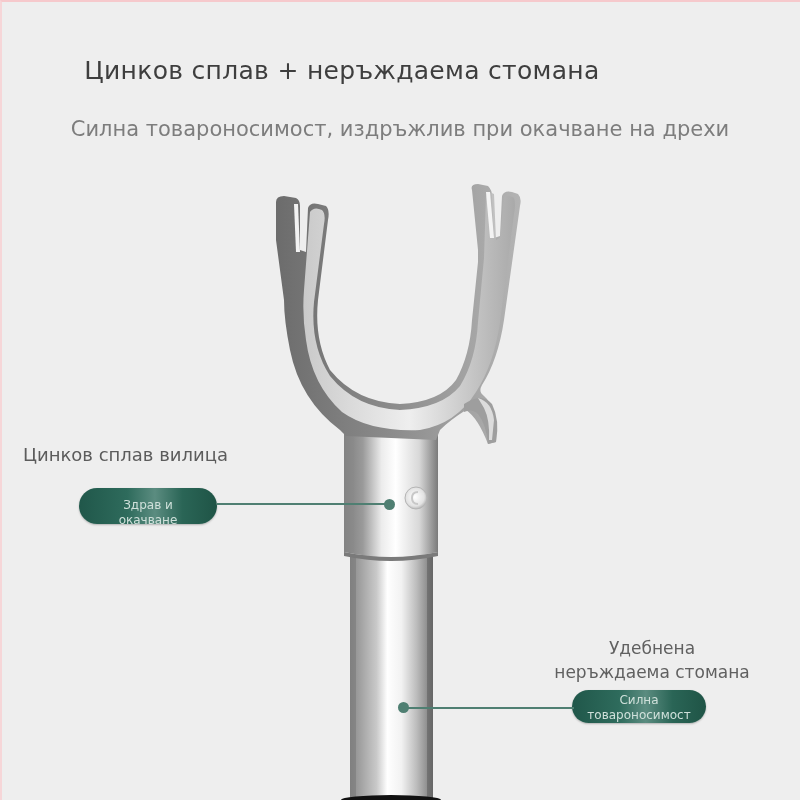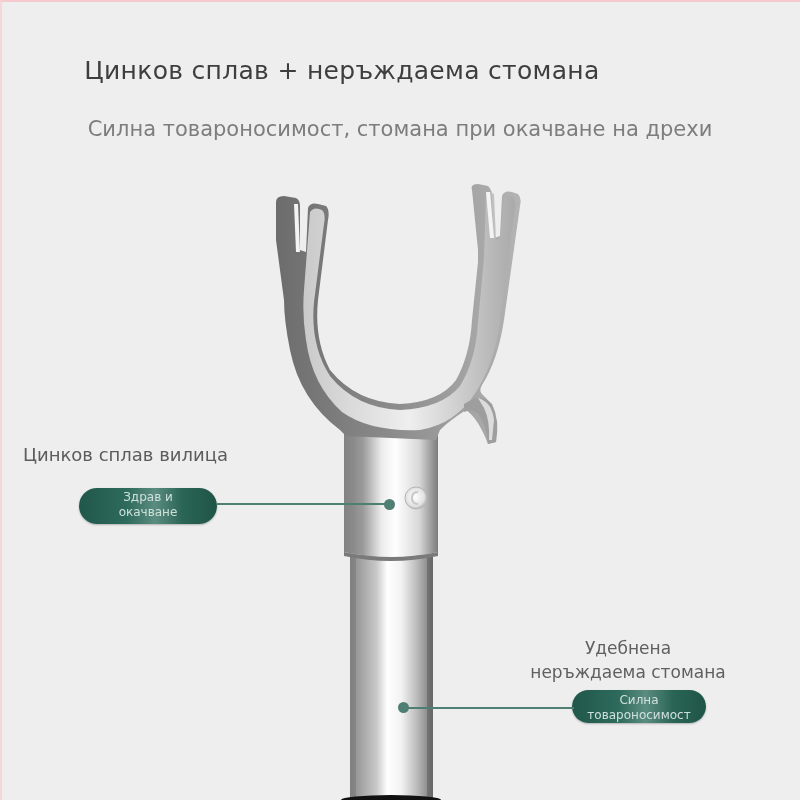--- a/index.html
+++ b/index.html
@@ -1,37 +1,37 @@
 <!DOCTYPE html>
 <html><head>
 <meta charset="utf-8">
 <style>
   html,body{margin:0;padding:0;}
   body{width:800px;height:800px;overflow:hidden;background:#eeeeee;position:relative;font-family:"DejaVu Sans","Liberation Sans",sans-serif;}
   .frame{position:absolute;inset:0;border-top:2px solid #f6c9cc;border-left:2px solid #f6d6d8;box-sizing:border-box;pointer-events:none;}
   .title{position:absolute;top:56px;left:0;width:684px;text-align:center;font-size:25px;color:#3e3e3e;letter-spacing:0.3px;}
   .subtitle{position:absolute;top:117px;left:0;width:800px;text-align:center;font-size:21px;color:#7d7d7d;}
   .label-left{position:absolute;left:23px;top:444px;font-size:18px;color:#5c5c5c;}
-  .label-right{position:absolute;left:508px;top:636px;width:240px;text-align:center;font-size:17px;color:#606060;line-height:24px;}
+  .label-right{position:absolute;left:532px;top:636px;width:240px;text-align:center;font-size:17px;color:#606060;line-height:24px;}
   .pill{position:absolute;color:#cfe0da;font-size:12px;text-align:center;line-height:15px;border-radius:18px;
         background:linear-gradient(90deg,#20574a 0%,#2e6b5c 35%,#5b8c80 55%,#2a6556 75%,#1f5446 100%);
         box-shadow:0 1px 2px rgba(0,0,0,0.25);}
-  .pill1{left:79px;top:488px;width:138px;height:36px;padding-top:2px;box-sizing:border-box;}
+  .pill1{left:79px;top:488px;width:138px;height:36px;padding-top:10px;box-sizing:border-box;}
   .pill2{left:572px;top:690px;width:134px;height:33px;padding-top:3px;box-sizing:border-box;overflow:hidden;}
   .line{position:absolute;height:2px;background:#4f7f72;}
   .dot{position:absolute;width:11px;height:11px;border-radius:50%;background:#4f7f72;}
   svg.product{position:absolute;left:0;top:0;}
 </style>
 </head>
 <body>
 
 <div class="frame"></div>
 
 <div class="title">Цинков сплав + неръждаема стомана</div>
-<div class="subtitle">Силна товароносимост, стомана при окачване на дрехи</div>
+<div class="subtitle">Силна товароносимост, издръжлив при окачване на дрехи</div>
 
 <svg class="product" width="800" height="800" viewBox="0 0 800 800">
   <defs>
     <linearGradient id="pole" x1="0" x2="1" y1="0" y2="0">
       <stop offset="0" stop-color="#8a8a8a"></stop>
       <stop offset="0.1" stop-color="#9c9c9c"></stop>
       <stop offset="0.32" stop-color="#c9c9c9"></stop>
       <stop offset="0.45" stop-color="#ffffff"></stop>
       <stop offset="0.62" stop-color="#f2f2f2"></stop>
       <stop offset="0.8" stop-color="#bdbdbd"></stop>

